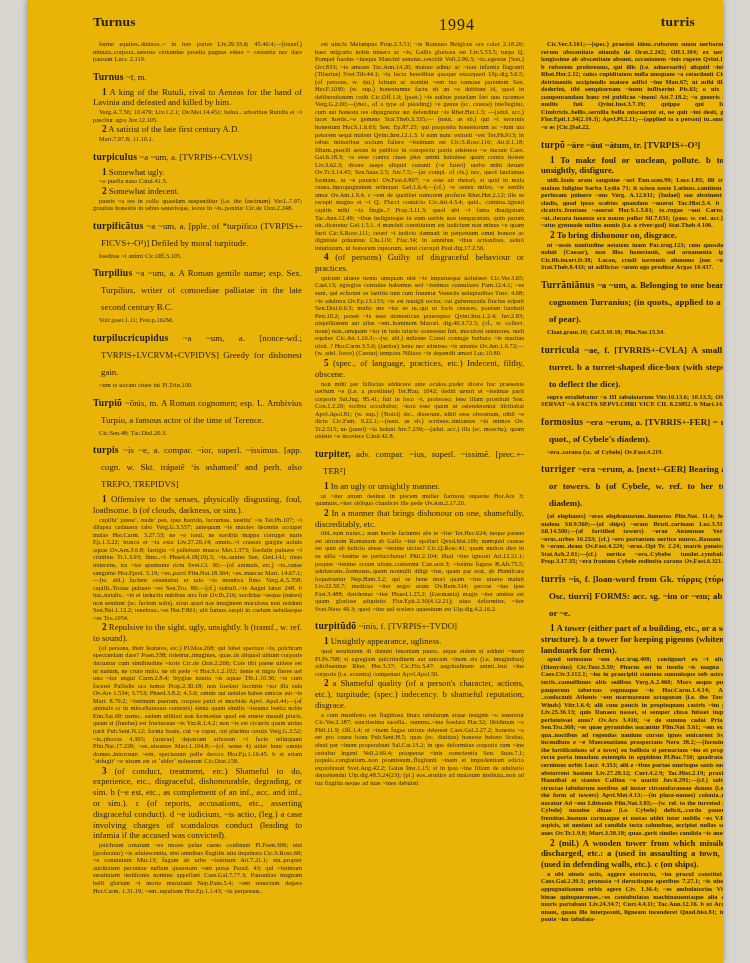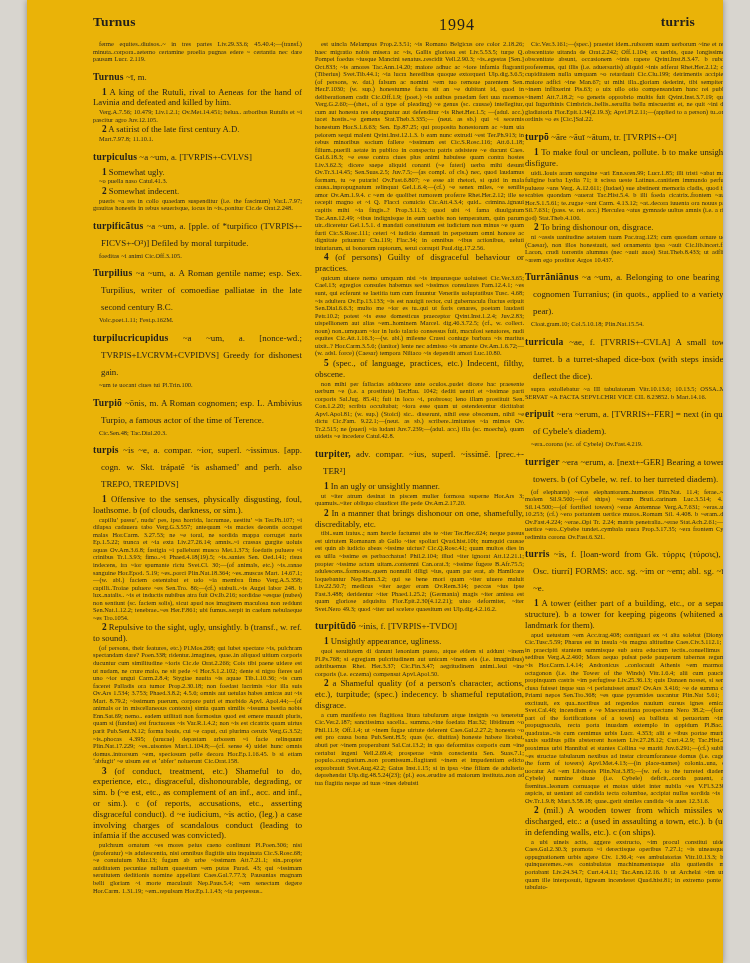--- a/index.html
+++ b/index.html
@@ -8,21 +8,21 @@
         box-shadow:0 0 6px rgba(0,0,0,.35);}
   .runhead{position:absolute;top:14px;left:66px;right:28px;height:18px;}
   .guide{font-weight:bold;font-size:13.5px;letter-spacing:.2px;}
   .guide-left{position:absolute;left:0;top:0;}
   .guide-right{position:absolute;right:0;top:0;}
   .pagenum{position:absolute;left:346px;top:2px;font-size:16px;letter-spacing:1px;}
   .columns{position:absolute;top:40px;left:66px;}
   .col{position:absolute;top:0;width:209px;height:902px;overflow:hidden;text-align:justify;}
   .col1{left:0;}
   .col2{left:222px;}
-  .col3{left:432px;}
+  .col3{left:448px;font-weight:bold;}
   p{margin:0;padding:0;}
   .quote{font-size:6.4px;line-height:7.55px;text-indent:6px;
          word-spacing:.4px;color:#2a2723;}
   .sense{font-size:8.7px;line-height:10.8px;text-indent:9px;margin-top:1px;}
   .sense b{font-size:9.3px;}
   .entry{font-size:8.9px;line-height:17px;margin-top:5px;padding-left:8px;text-indent:-8px;}
   .entry b{font-size:9.6px;letter-spacing:.2px;}
 </style>
 </head>
 <body>
@@ -83,21 +83,21 @@
         <p class="quote">Cic.Ver.3.161;—(spec.) praestet idem..ruborem suum uerborum ~ine et rerum obscenitate uitanda de Orat.2.242; Off.1.104; ex uerbis, quae longissime ab obscenitate absunt, occasionem ~inis rapere Qvint.Inst.8.3.47.  b ruborem proferemus, qui illis (i.e. aduersariis) aliquid ~inis adferat Rhet.Her.2.12; cuius cupiditatem nulla umquam ~o retardauit Cic.Clu.199; detrimentis accipiendis maiore adfici ~ine Man.67; ut mihi illa..gloriam dederint, tibi sempiternam ~inem inflixerint Pis.63; o uix ullo otio compensandam hanc rei publicae ~inem! Att.7.18.2; ~o generis opprobrio multis fuit Qvint.Inst.3.7.19; quippe qui Iugurthinis Cimbricis..bellis..seruilia bella miscuerint et, ne quit ~ini desit, gladiatoria Flor.Epit.1.34(2.19.3); Apvl.Pl.2.11;—(applied to a person) tu..omnis ordinis ~o es [Cic.]Sal.22.</p>
         <p class="entry"><b>turpō</b> ~āre ~āuī ~ātum, tr. [TVRPIS+-O³]</p>
         <p class="sense"><b>1</b> To make foul or unclean, pollute. b to make unsightly, disfigure.</p>
         <p class="quote">uidi..Iouis aram sanguine ~ari Enn.scen.99; Lucr.1.85; illi tristi ~abat malam fuligine barba Lydia 71; it scissa ueste Latinus..canitiem immundo perfusam puluere ~ans Verg. A.12.611; (Iudaei) sue abstinent memoria cladis, quod ipsos scabies quondam ~auerat Tac.Hist.5.4.  b illi foeda cicatrix..frontem ~auerat Hor.S.1.5.61; te..rugae ~ant Carm. 4.13.12; ~at..decora iuuenta ora nouus pallor Sil.7.631; (pass. w. ret. acc.) Herculea ~atus gymnade uultus amnis (i.e. a river-god) Stat.Theb.4.106.</p>
         <p class="sense"><b>2</b> To bring dishonour on, disgrace.</p>
         <p class="quote">ni ~assis uanitudine aetatem tuam Pac.trag.123; cum quosdam ornare uoluit (Caesar), non illos honestauit, sed ornamenta ipsa ~auit Cic.lib.incert.fr.38; Lacon, crudi torrentis alumnus (nec ~auit auos) Stat.Theb.8.433; ut adflictos ~arem ego proditor Argos 10.437.</p>
         <p class="entry"><b>Turrāniānus</b> ~a ~um, a. Belonging to one bearing the cognomen Turranius; (in quots., applied to a variety of pear).</p>
         <p class="quote">Cloat.gram.10; Col.5.10.18; Plin.Nat.15.54.</p>
         <p class="entry"><b>turricula</b> ~ae, f. [TVRRIS+-CVLA] A small tower, turret. b a turret-shaped dice-box (with steps inside to deflect the dice).</p>
         <p class="quote">supra extollebatur ~a III tabulatorum Vitr.10.13.6; 10.13.5; OSSA..MEA SERVAT ~A FACTA SEPVLCHRI VICE CIL 8.23852.  b Mart.14.16.</p>
-        <p class="entry"><b>eripuit</b> ~era ~erum, a. [TVRRIS+-FER] = next (in quot., of Cybele's diadem).</p>
+        <p class="entry"><b>formosius</b> ~era ~erum, a. [TVRRIS+-FER] = next (in quot., of Cybele's diadem).</p>
         <p class="quote">~era..corona (sc. of Cybele) Ov.Fast.4.219.</p>
         <p class="entry"><b>turriger</b> ~era ~erum, a. [next+-GER] Bearing a tower or towers. b (of Cybele, w. ref. to her turreted diadem).</p>
         <p class="quote">(of elephants) ~eros elephantorum..humeros Plin.Nat. 11.4; ferae..~erae molem Sil.9.560;—(of ships) ~eram Bruti..carinam Luc.3.514; 4.226; Sil.14.500;—(of fortified towers) ~erae Antemnae Verg.A.7.631; ~eras..urbes 10.253; (cf.) ~ero portantem uertice muros..Romam Sil. 4.408.  b ~eram..deam Ov.Fast.4.224; ~erae..Opi Tr. 2.24; matris penetralia..~erae Stat.Ach.2.61;—(cf.) uertice ~ero..Cybebe tundet..cymbala rauca Prop.3.17.35; ~era frontem Cybele redimita corona Ov.Fast.6.321.</p>
         <p class="entry"><b>turris</b> ~is, f. [loan-word from Gk. τύρρις (τύρσις), cf. Osc. tiurrí] FORMS: acc. sg. ~im or ~em; abl. sg. ~ī or ~e.</p>
         <p class="sense"><b>1</b> A tower (either part of a building, etc., or a separate structure). b a tower for keeping pigeons (whitened as a landmark for them).</p>
         <p class="quote">apud uetustam ~em Acc.trag.408; contiguari ex ~i alta solebat (Dionysius) Cic.Tusc.5.59; Pharus est in insula ~is magna altitudine Caes.Civ.3.112.1; ~im in praecipiti stantem summisque sub astra eductam tectis..conuellimus altis sedibus Verg.A.2.460; Mors aequo pulsat pede pauperum tabernas regumque ~is Hor.Carm.1.4.14; Andronicus ..conlocauit Athenis ~em marmoream octagonon (i.e. the Tower of the Winds) Vitr.1.6.4; alii cum paucis in propinquam castris ~im perfugisse Liv.25.36.13; quis Danaen nosset, si semper clusa fuisset inque sua ~i perlatuisset anus? Ov.Ars 3.416; ~e de summa cadat Priami nepos Sen.Tro.368; ~es quae pyramides uocantur Plin.Nat 5.61; ~em excitauit, ex qua..noctibus ad regendos nauium cursus ignes emicarent Svet.Cal.46; incendium e ~e Maecenatiana prospectans Nero 38.2;—(forming part of the fortifications of a town) ea ballista si peruortam ~im et propugnacula, recta porta inuadam extemplo in oppidum Pl.Bac.710; quadratas..~is cum cernimus urbis Lucr. 4.353; alii e ~ibus portae murisque saxis sudibus pilis absterrent hostem Liv.27.28.12; Curt.4.2.9; Tac.Hist.2.19; proximus urbi Hannibal et stantes Collina ~e mariti Juv.6.291;—(cf.) subliciae ~es structae tabularum nexibus ad instar circumforaneae domus (i.e. cages in the form of towers) Apvl.Met.4.13;—(in place-names) colonia..una, quae uocatur Ad ~em Libisonis Plin.Nat.3.85;—(w. ref. to the turreted diadem of Cybele) numine diuae (i.e. Cybele) deficit,..corda pauent, audit fremitus..leonum cornuaque et motas uidet inter nubila ~es V.Fl.3.238.  b aspicis, ut ueniant ad candida tecta columbae, accipiat nullas sordida ~is aues Ov.Tr.1.9.8; Mart.3.58.18; quae..gerit similes candida ~is aues 12.31.6.</p>
         <p class="sense"><b>2</b> (mil.) A wooden tower from which missiles were discharged, etc.: a (used in assaulting a town, etc.). b (used in defending walls, etc.). c (on ships).</p>
         <p class="quote">a ubi uineis actis, aggere exstructo, ~im procul constitui uiderunt Caes.Gal.2.30.3; promota ~i derectisque operibus 7.27.1; ~is uineasque ad oppugnationem urbis agere Civ. 1.36.4; ~es ambulatorias Vitr.10.13.3; binae quinqueremes..~es contabulatas machinamentaque alia quatiendis muris portabant Liv.24.34.7; Curt.4.4.11; Tac.Ann.12.16. b ut Archelai ~im unam, quam ille interposuit, ligneam incenderet Quad.hist.81; in extremo ponte ~im tabulato-</p>
       </div>
     </div>

